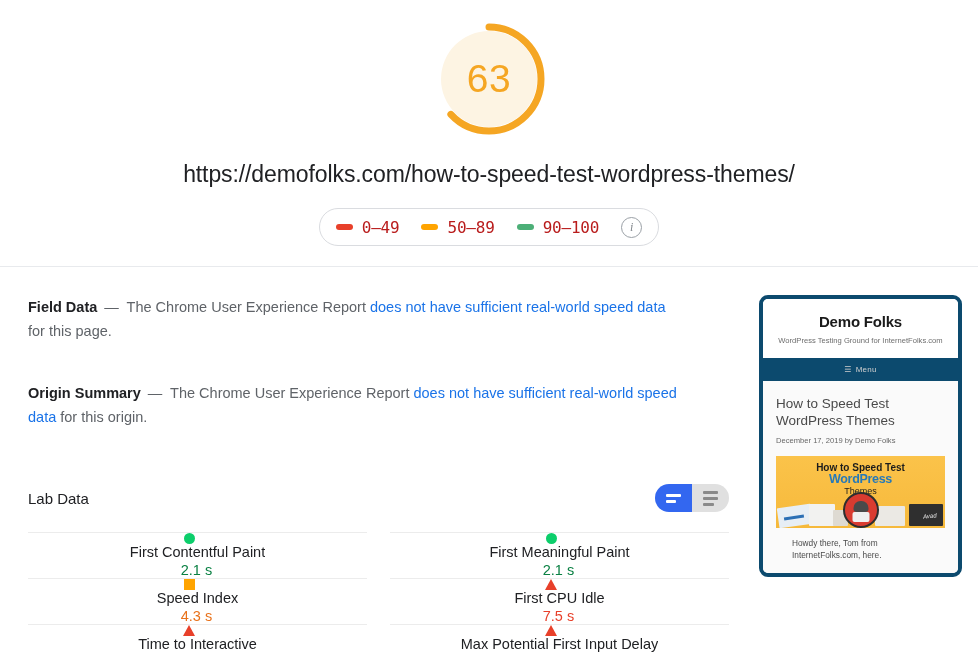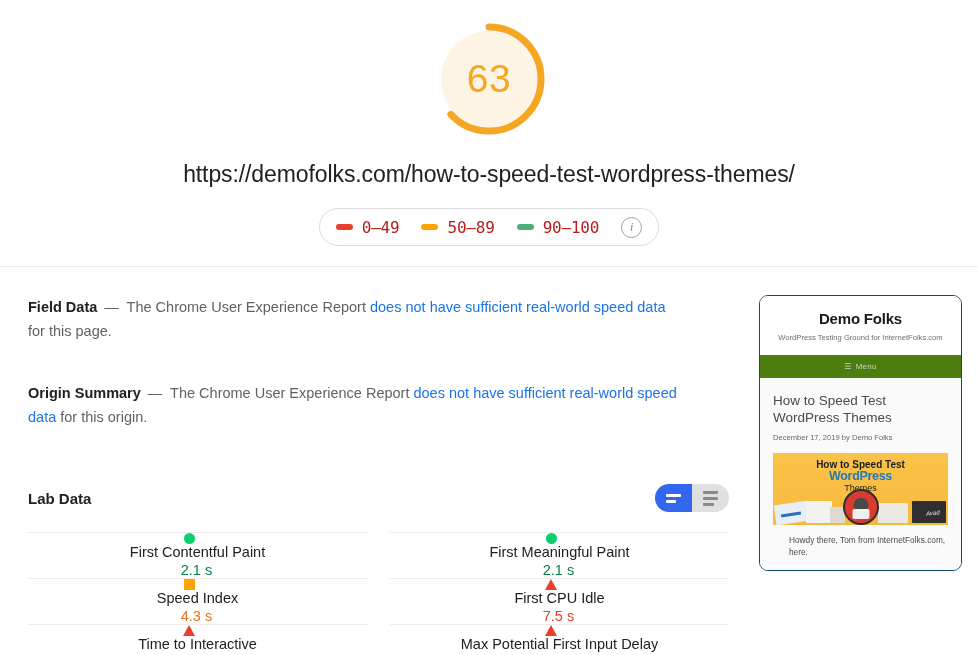--- a/index.html
+++ b/index.html
@@ -137,21 +137,21 @@
 
   
   .lab-head {
     margin-top: 55px;
     display: flex;
     align-items: center;
     justify-content: space-between;
   }
   .lab-title {
     font-size: 15px;
-    font-weight: bold;
+    font-weight: normal;
     color: #202124;
     text-align: center;
   }
   .view-toggle {
     display: flex;
     border-radius: 16px;
     overflow: hidden;
     height: 28px;
   }
   .toggle-btn {
@@ -220,21 +220,21 @@
     white-space: nowrap;
     padding-right: 2px;
   }
   .val-green { color: #0a8043; }
   .val-orange { color: #e8711a; }
   .val-red { color: #e8402a; }
 
   
   .thumb-card {
     width: 203px;
-    border: 1px solid #0c4a6e;
+    border: 4px solid #0c4a6e;
     border-radius: 9px;
     overflow: hidden;
     background: #fff;
     box-sizing: border-box;
   }
   .thumb-site-head {
     padding: 14px 10px 12px;
     text-align: center;
     background: #ffffff;
   }
@@ -244,21 +244,21 @@
     color: #1a1a1a;
     letter-spacing: -0.2px;
   }
   .thumb-site-tag {
     margin-top: 5px;
     font-size: 7.6px;
     color: #6d6d6d;
     line-height: 11px;
   }
   .thumb-menubar {
-    background: #4d7c0f;
+    background: #0c4a6e;
     color: #cfcfcf;
     font-size: 8px;
     text-align: center;
     padding: 7px 0;
     letter-spacing: 0.3px;
   }
   .thumb-menubar .burger { margin-right: 4px; }
   .thumb-body {
     background: #fafafa;
     padding: 14px 13px 10px;

